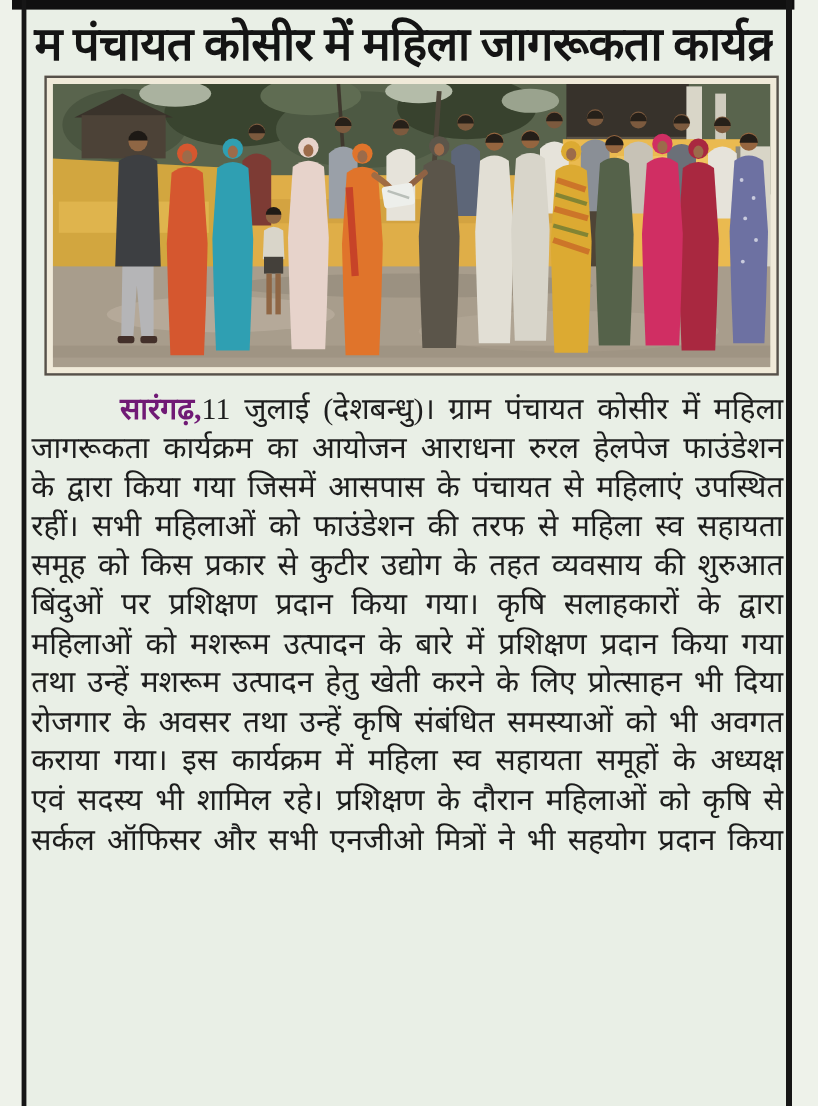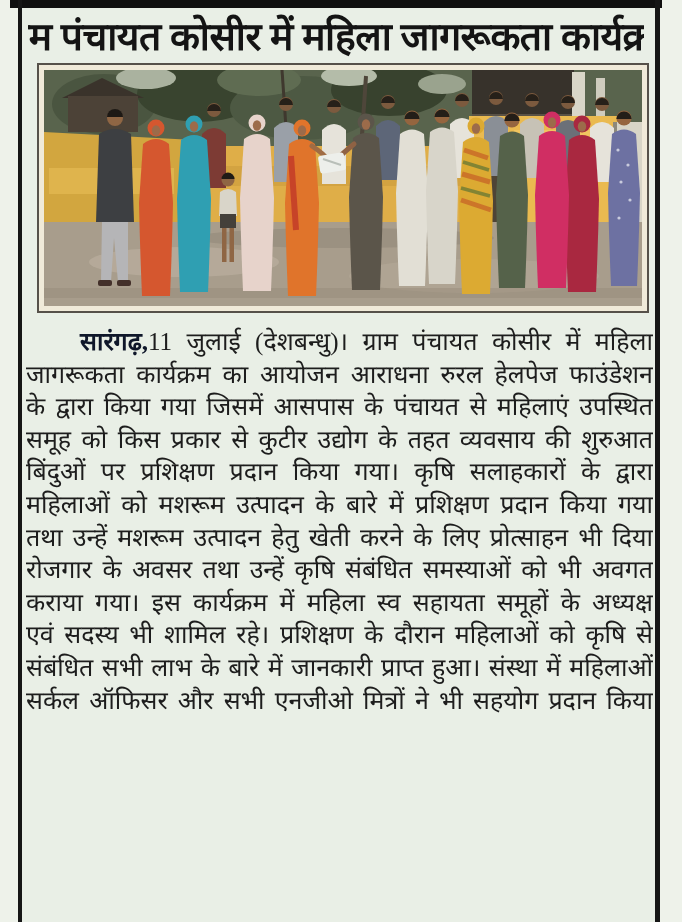--- a/index.html
+++ b/index.html
@@ -39,21 +39,21 @@
   .photo-svg { display: block; width: 100%; height: 100%; }
   .article-body {
     position: absolute; left: 26px; top: 326px; width: 627px;
     color: #1d1d1d; font-size: 25px; line-height: 32.6px;
   }
   .t-line {
     margin: 0; height: 32.6px; overflow: hidden;
     text-align: justify; text-align-last: justify;
   }
   .t-line.indent { text-indent: 54px; }
-  .dateline { font-weight: bold; color: #0f172a; }
+  .dateline { font-weight: bold; color: #701a75; margin-left: 20px; }
 </style>
 </head>
 <body>
 
 <div>
 
   <div class="bg-inner"></div>
   <div class="bar-top"></div>
   <div class="border-left"></div>
   <div class="border-right"></div>
@@ -172,24 +172,24 @@
       <path d="M 310 74 Q 298 84 292 90" stroke="#8f6244" stroke-width="5" fill="none" stroke-linecap="round"></path>
       <rect x="275" y="84" width="26" height="18" rx="3" fill="#edefeb" transform="rotate(-9 288 93)"></rect>
       <path d="M 279 89 L 297 95" stroke="#b9bfb9" stroke-width="2"></path>
     </svg>
   </figure>
 
   <div class="article-body">
     <p class="t-line indent"><b class="dateline">सारंगढ़,</b><span>11 जुलाई (देशबन्धु)। ग्राम पंचायत कोसीर में महिला</span></p>
     <p class="t-line">जागरूकता कार्यक्रम का आयोजन आराधना रुरल हेलपेज फाउंडेशन</p>
     <p class="t-line">के द्वारा किया गया जिसमें आसपास के पंचायत से महिलाएं उपस्थित</p>
+    <p class="t-line">रहीं। सभी महिलाओं को फाउंडेशन की तरफ से महिला स्व सहायता</p>
     <p class="t-line">समूह को किस प्रकार से कुटीर उद्योग के तहत व्यवसाय की शुरुआत</p>
     <p class="t-line">बिंदुओं पर प्रशिक्षण प्रदान किया गया। कृषि सलाहकारों के द्वारा</p>
     <p class="t-line">महिलाओं को मशरूम उत्पादन के बारे में प्रशिक्षण प्रदान किया गया</p>
     <p class="t-line">तथा उन्हें मशरूम उत्पादन हेतु खेती करने के लिए प्रोत्साहन भी दिया</p>
     <p class="t-line">रोजगार के अवसर तथा उन्हें कृषि संबंधित समस्याओं को भी अवगत</p>
     <p class="t-line">कराया गया। इस कार्यक्रम में महिला स्व सहायता समूहों के अध्यक्ष</p>
     <p class="t-line">एवं सदस्य भी शामिल रहे। प्रशिक्षण के दौरान महिलाओं को कृषि से</p>
-    <p class="t-line">संबंधित सभी लाभ के बारे में जानकारी प्राप्त हुआ। संस्था में महिलाओं</p>
     <p class="t-line">सर्कल ऑफिसर और सभी एनजीओ मित्रों ने भी सहयोग प्रदान किया</p>
   </div>
 
 </div>
 
 </body></html>

